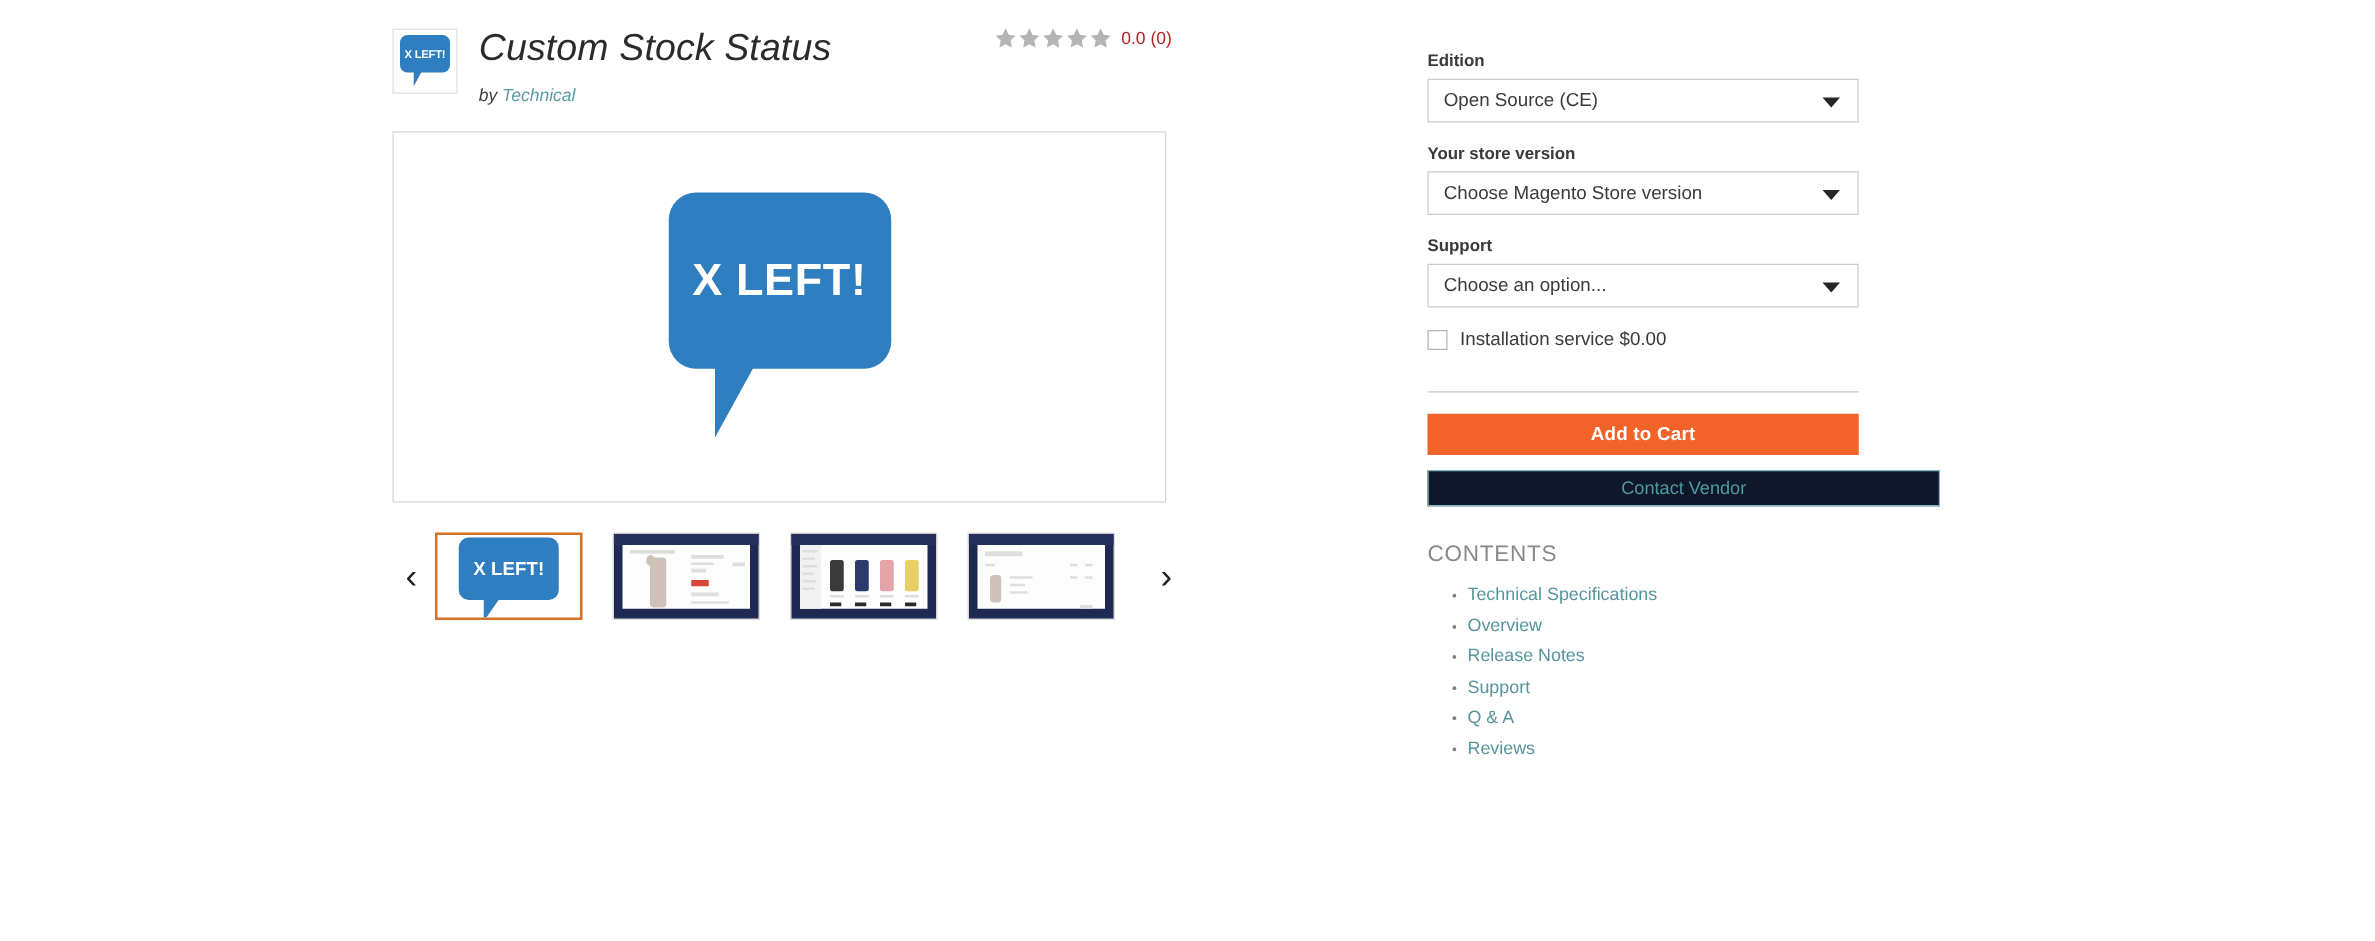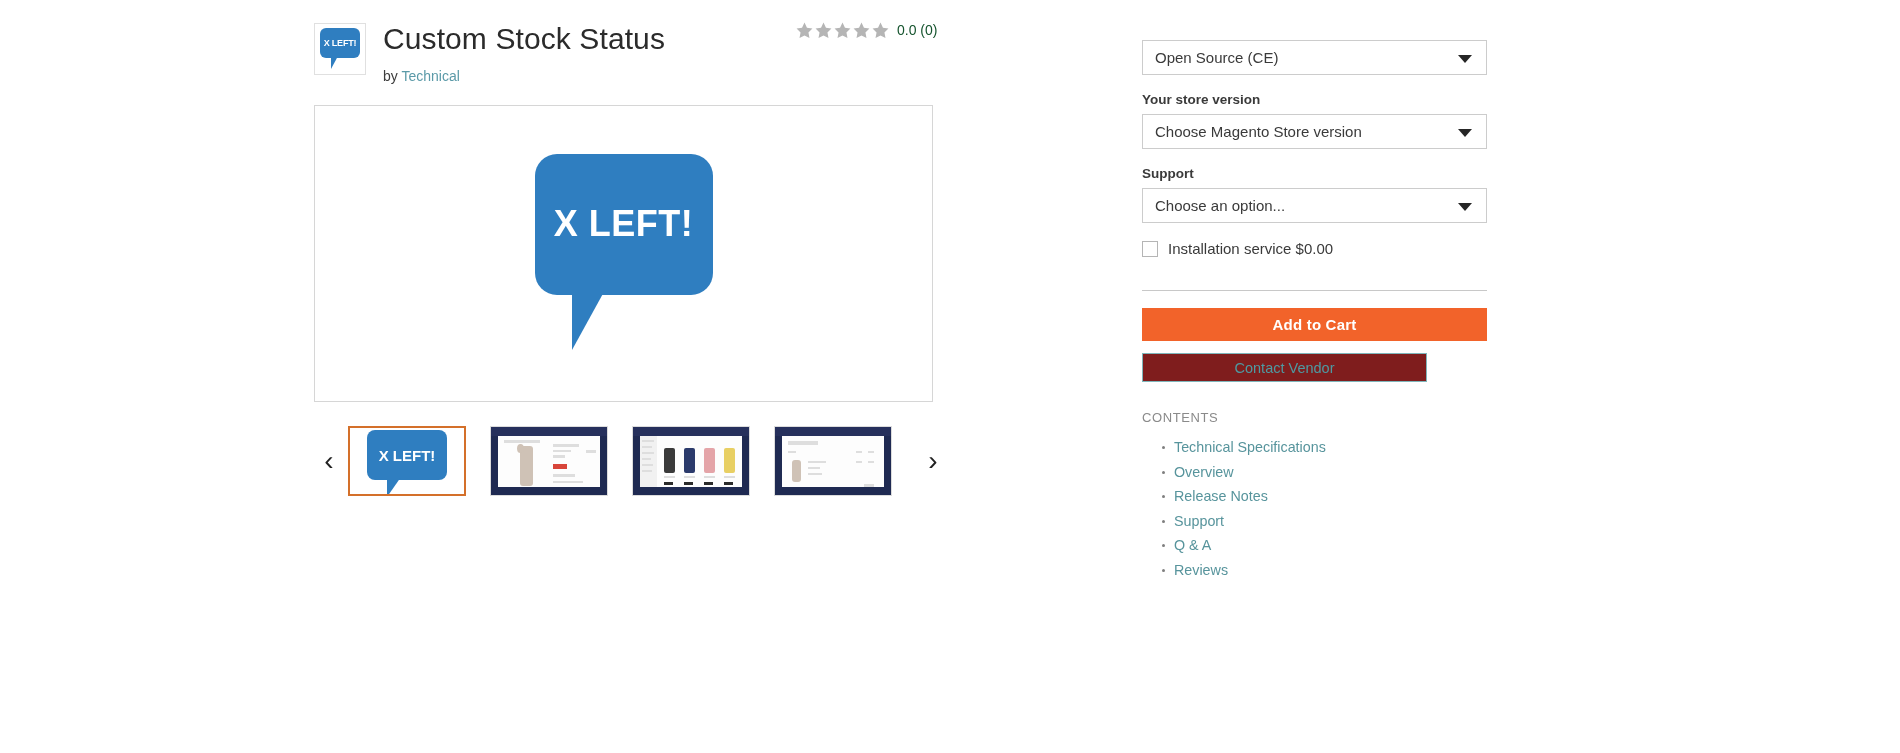--- a/index.html
+++ b/index.html
@@ -44,21 +44,21 @@
     border-right: 7px solid transparent;
     border-bottom: 13px solid transparent;
   }
   .bubble-mini .txt {
     position: absolute; left: 0; top: 0; width: 40px; height: 30px;
     display: flex; align-items: center; justify-content: center;
     color: #ffffff; font-size: 9px; font-weight: bold;
     letter-spacing: -0.2px; font-family: "Liberation Sans", sans-serif;
   }
 
-  .title-block { margin-left: 17px; padding-top: 0; }
+  .title-block { margin-left: 17px; padding-top: 0; font-style: italic; }
   .product-title {
     font-size: 30px;
     font-weight: 400;
     color: #2b2b2b;
     line-height: 38px;
     letter-spacing: 0.1px;
     white-space: nowrap;
   }
   .byline {
     font-size: 14px; color: #3d3d3d; margin-top: 9px;
@@ -66,21 +66,21 @@
   }
   .byline a { color: #5b9aa8; text-decoration: none; }
 
   .rating {
     position: absolute; left: 481px; top: 21px;
     display: flex; align-items: center;
   }
   .stars { display: flex; gap: 0px; }
   .star { width: 19px; height: 19px; display: block; }
   .rating-text {
-    margin-left: 7px; font-size: 14px; color: #14532d;
+    margin-left: 7px; font-size: 14px; color: #b91c1c;
     line-height: 19px;
   }
 
   
   .main-image-box {
     margin-top: 20px;
     width: 619px; height: 297px;
     border: 1px solid #d6d6d6;
     display: flex; align-items: center; justify-content: center;
     background: #ffffff;
@@ -217,31 +217,31 @@
     width: 345px; height: 33px;
     background: #f2632a; color: #ffffff;
     border: none;
     font-size: 15px; font-weight: bold;
     font-family: "Liberation Sans", sans-serif;
     letter-spacing: 0.2px;
     cursor: pointer;
   }
   .btn-vendor {
     margin-top: 12px;
-    width: 285px; height: 29px;
-    background: #7f1d1d; color: #4e9aa2;
+    width: 410px; height: 29px;
+    background: #0f172a; color: #4e9aa2;
     border: 1px solid #7fb6bb;
     font-size: 14.5px;
     font-family: "Liberation Sans", sans-serif;
     cursor: pointer;
   }
 
   .contents-title {
     margin-top: 28px;
-    font-size: 13px; color: #8a8a8a; letter-spacing: 0.6px;
+    font-size: 18px; color: #8a8a8a; letter-spacing: 0.6px;
   }
   .contents-list { margin-top: 10px; list-style: none; }
   .contents-list li {
     position: relative;
     padding-left: 32px;
     line-height: 24.6px;
   }
   .contents-list li:before {
     content: "";
     position: absolute; left: 20px; top: 11px;
@@ -386,20 +386,21 @@
         </div>
 
       </div>
 
       <div class="arrow-btn" style="margin-left:26px;">›</div>
     </div>
   </div>
 
   <div class="right-col">
 
+    <div class="field-label">Edition</div>
     <div class="select-box">
       <span class="val">Open Source (CE)</span>
       <span class="caret"></span>
     </div>
 
     <div class="field-label">Your store version</div>
     <div class="select-box">
       <span class="val">Choose Magento Store version</span>
       <span class="caret"></span>
     </div>

